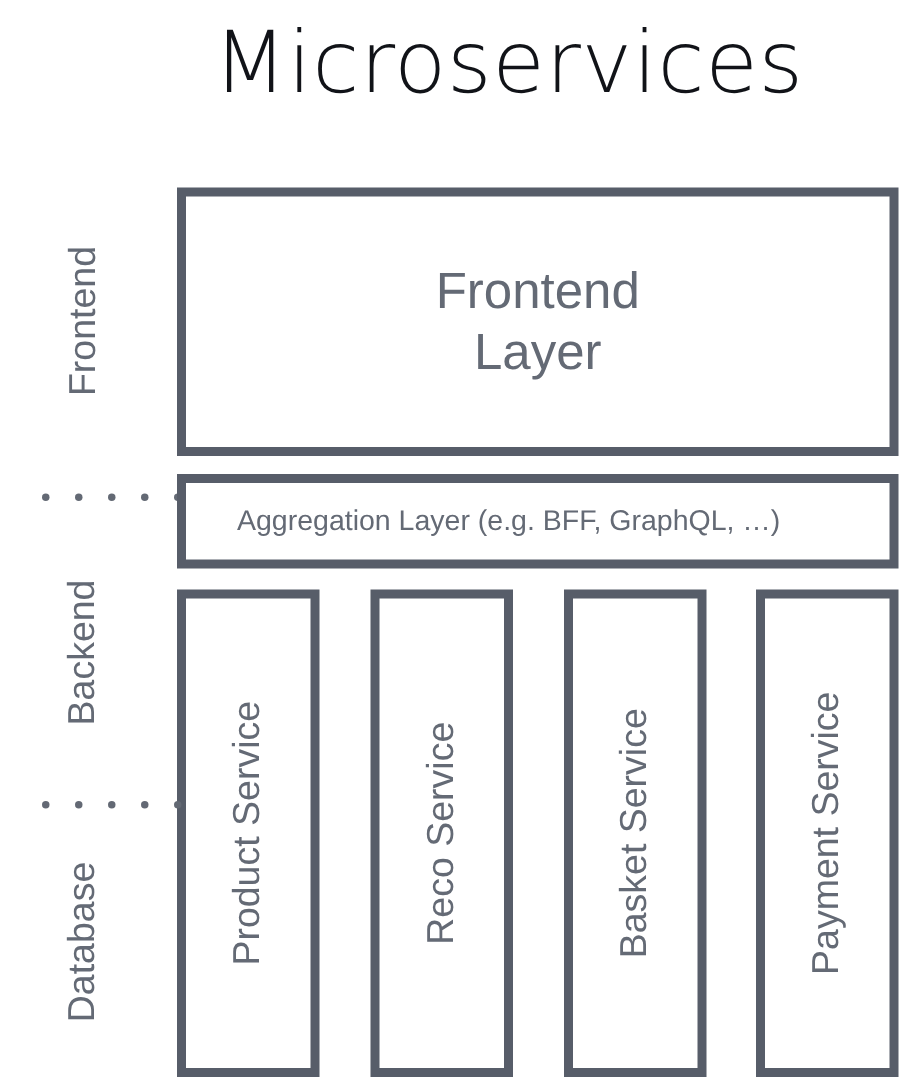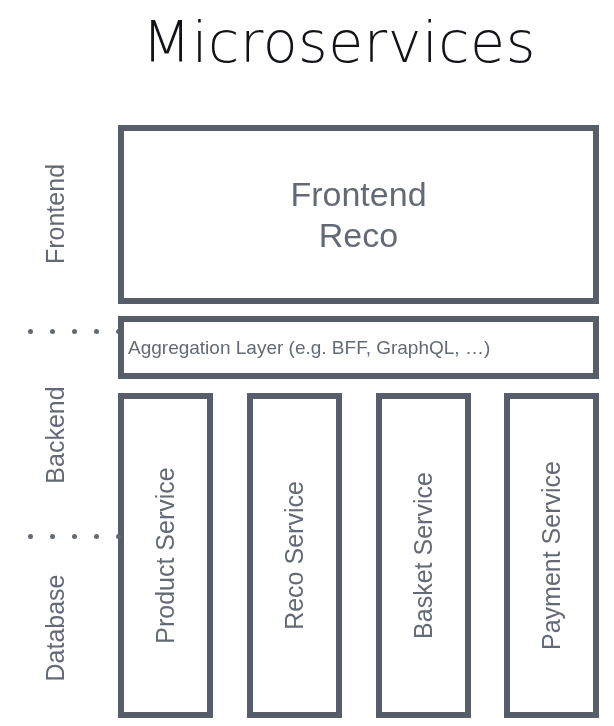--- a/index.html
+++ b/index.html
@@ -75,21 +75,21 @@
     line-height: 41px;
     text-align: center;
   }
 
   #aggregation-layer-box {
     left: 118px;
     top: 316px;
     width: 481px;
     height: 63px;
     font-size: 19px;
-    padding-left: 4px;
+    padding-left: 34px;
     justify-content: flex-start;
   }
 
   .service-box {
     top: 393px;
     height: 325px;
     width: 95px;
   }
   .service-box .v-text {
     transform: rotate(-90deg);
@@ -130,21 +130,21 @@
 <div class="row-label" id="label-backend">
   <span>Backend</span>
 </div>
 <div class="row-label" id="label-database">
   <span>Database</span>
 </div>
 
 <div class="box" id="frontend-team-box">
   <div>
     <div>Frontend</div>
-    <div>Reco</div>
+    <div>Layer</div>
   </div>
 </div>
 
 <div class="divider" id="divider-frontend-backend">
     <i style="left: 0px;"></i>
     <i style="left: 22px;"></i>
     <i style="left: 44px;"></i>
     <i style="left: 66px;"></i>
     <i style="left: 88px;"></i>
   </div>

